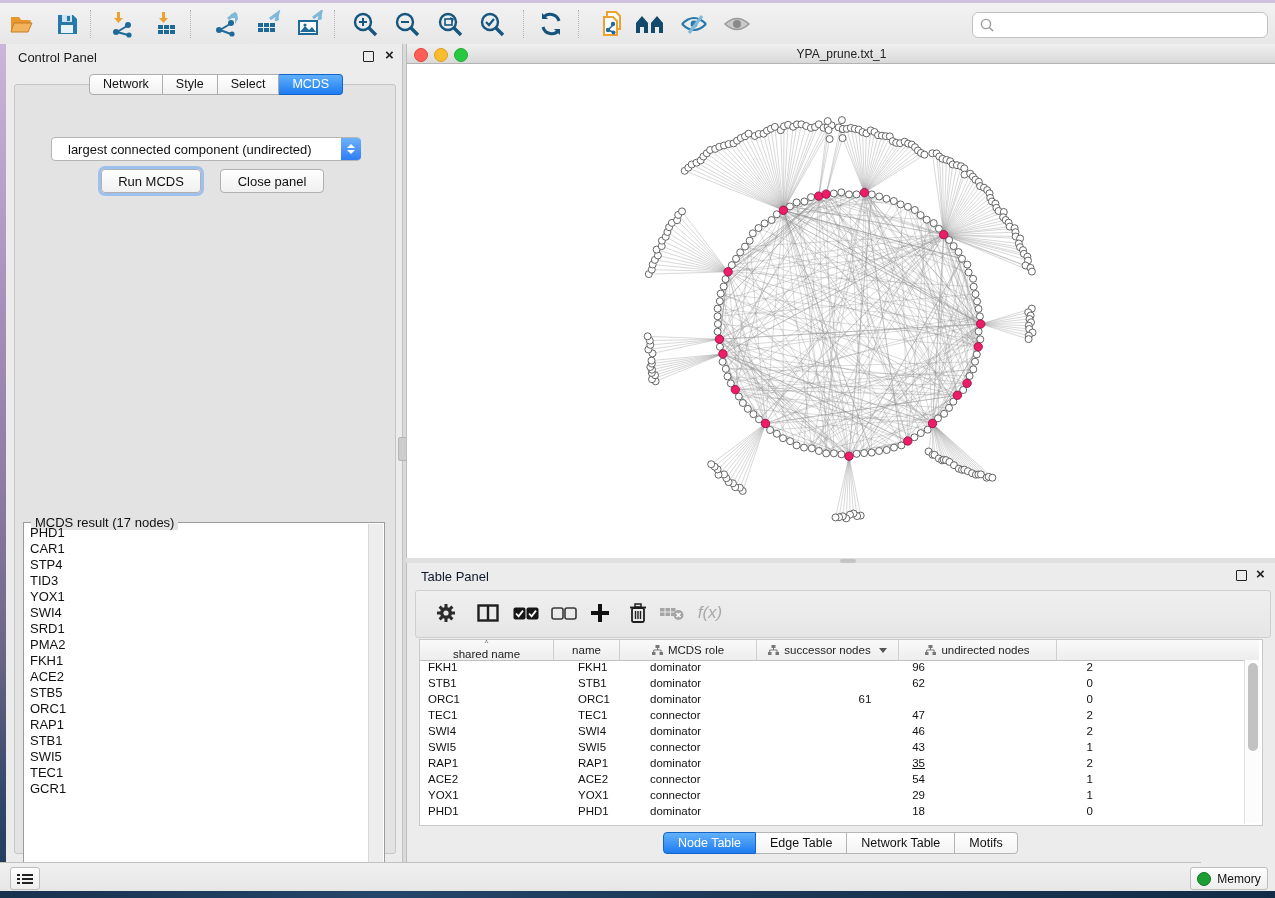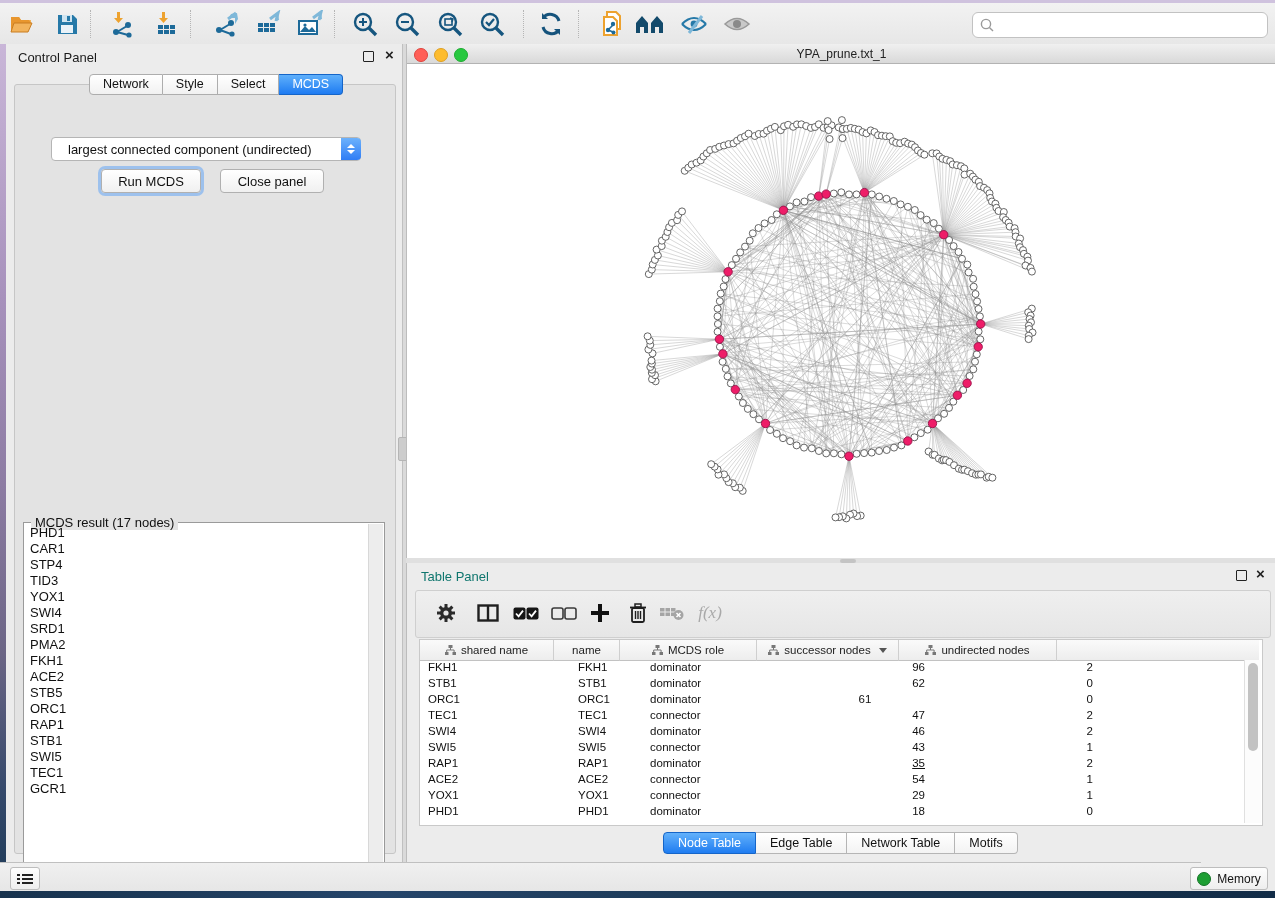--- a/index.html
+++ b/index.html
@@ -48,21 +48,21 @@
   #hsplit{left:406px;top:558px;width:869px;height:5px;background:#e0e0e0;}
   #hhandle{left:840px;top:559px;width:16px;height:4px;background:#c4c4c4;border-radius:2px;}
   
   #netwin{left:406px;top:44px;width:869px;height:514px;background:#fff;border-left:1px solid #bcbcbc;}
   #net-titlebar{left:0;top:0;width:869px;height:19px;background:linear-gradient(#f0f0f0,#d9d9d9);border-bottom:1px solid #b3b3b3;}
   .light{position:absolute;top:3.5px;width:12px;height:12px;border-radius:50%;}
   #net-title{left:0;top:3px;width:869px;text-align:center;font-size:12px;color:#222;}
   #net-canvas{left:0;top:20px;width:869px;height:494px;background:#fff;}
   
   #tpanel{left:406px;top:563px;width:869px;height:299px;background:#ececec;border-left:1px solid #bcbcbc;}
-  #tp-title{left:14px;top:6px;font-size:13px;color:#0f766e;}
+  #tp-title{left:14px;top:6px;font-size:13px;color:#0f172a;}
   #tp-toolbar{left:8px;top:27px;width:854px;height:46px;background:linear-gradient(#efefef,#e6e6e6);border:1px solid #cfcfcf;border-radius:3px;}
   .ttbtn{position:absolute;top:6px;width:32px;height:32px;display:flex;align-items:center;justify-content:center;}
   #tbl{left:12px;top:76px;width:842px;height:185px;background:#fff;border:1px solid #c9c9c9;}
   .th{position:absolute;top:0;height:20px;background:linear-gradient(#fafafa,#ededed);border-right:1px solid #cfcfcf;border-bottom:1px solid #c2c2c2;display:flex;align-items:center;justify-content:center;font-size:11.5px;color:#222;gap:5px;}
   .tree-icon{width:11px;height:10px;}
   .sort-chev{width:0;height:0;border-left:4px solid transparent;border-right:4px solid transparent;border-top:5px solid #555;margin-left:3px;}
   #tbl-rows{position:absolute;left:0;top:20px;width:820px;}
   .trow{position:relative;height:16px;font-size:11.5px;color:#111;}
   .trow .c{position:absolute;top:1px;white-space:nowrap;}
   #tbl-scroll{position:absolute;left:824px;top:20px;width:16px;height:163px;background:#fcfcfc;border-left:1px solid #e0e0e0;}
@@ -70,21 +70,21 @@
   #ttabs{position:absolute;left:256px;top:269px;height:22px;display:flex;}
   .ttab{height:20px;line-height:20px;padding:0 14px;font-size:12.5px;background:linear-gradient(#ffffff,#f3f3f3);border:1px solid #b5b5b5;border-left:none;color:#111;}
   .ttab:first-child{border-left:1px solid #b5b5b5;border-radius:4px 0 0 4px;}
   .ttab:last-child{border-radius:0 4px 4px 0;}
   .ttab.active{background:linear-gradient(#62b1fb,#1f7cf1);color:#fff;border-color:#1565c8;}
   
   #statusbar{left:0;top:862px;width:1201px;height:29px;background:linear-gradient(#f0f0f0,#e6e6e6);border-top:1px solid #c0c0c0;}
   #list-btn{left:10px;top:4px;width:28px;height:21px;background:linear-gradient(#fdfdfd,#eee);border:1px solid #bdbdbd;border-radius:3px;display:flex;align-items:center;justify-content:center;}
   #mem-btn{left:1190px;top:4px;width:76px;height:21px;background:linear-gradient(#fdfdfd,#eee);border:1px solid #bdbdbd;border-radius:3px;display:flex;align-items:center;justify-content:center;gap:6px;font-size:12px;color:#111;}
   #mem-dot{width:12px;height:12px;border-radius:50%;background:#1d9e33;border:1px solid #147327;}
-  .fx{font-family:Liberation Serif, serif;font-style:italic;font-size:17px;color:#a9a9a9;}
+  .fx{font-family:Liberation Sans, sans-serif;font-style:italic;font-size:17px;color:#a9a9a9;}
 </style>
 </head>
 <body>
 
 <div id="screen">
   <div class="abs" id="wall-top"></div>
 
   <div class="abs" id="toolbar">
     <div class="tbtn" style="left:5px">
       <svg width="26" height="26" viewBox="0 0 26 26">
@@ -1184,21 +1184,21 @@
             </g>
             <circle cx="18.5" cy="10" r="5" fill="#a5a5a5"></circle>
             <path d="M16.5 8l4 4M20.5 8l-4 4" stroke="#fff" stroke-width="1.5"></path>
           </svg>
       </div>
       <div class="ttbtn fx" style="left:278px">f(x)</div>
     </div>
 
     <div class="abs" id="tbl">
       <div id="tbl-header">
-          <div class="th" style="left: 0px; width: 133px;">
+          <div class="th" style="left: 0px; width: 133px; flex-direction: column;">
             <svg class="tree-icon" viewBox="0 0 11 10">
               <rect x="3.5" y="0" width="4" height="3" fill="#777"></rect>
               <rect x="0" y="7" width="3.5" height="3" fill="#777"></rect>
               <rect x="7.5" y="7" width="3.5" height="3" fill="#777"></rect>
               <path d="M5.5 3v2M5.5 5H1.7v2M5.5 5h3.6v2" stroke="#777" fill="none"></path>
             </svg>
             <span>shared name</span>
           </div>
           <div class="th" style="left: 134px; width: 65px;">
             <span>name</span>

